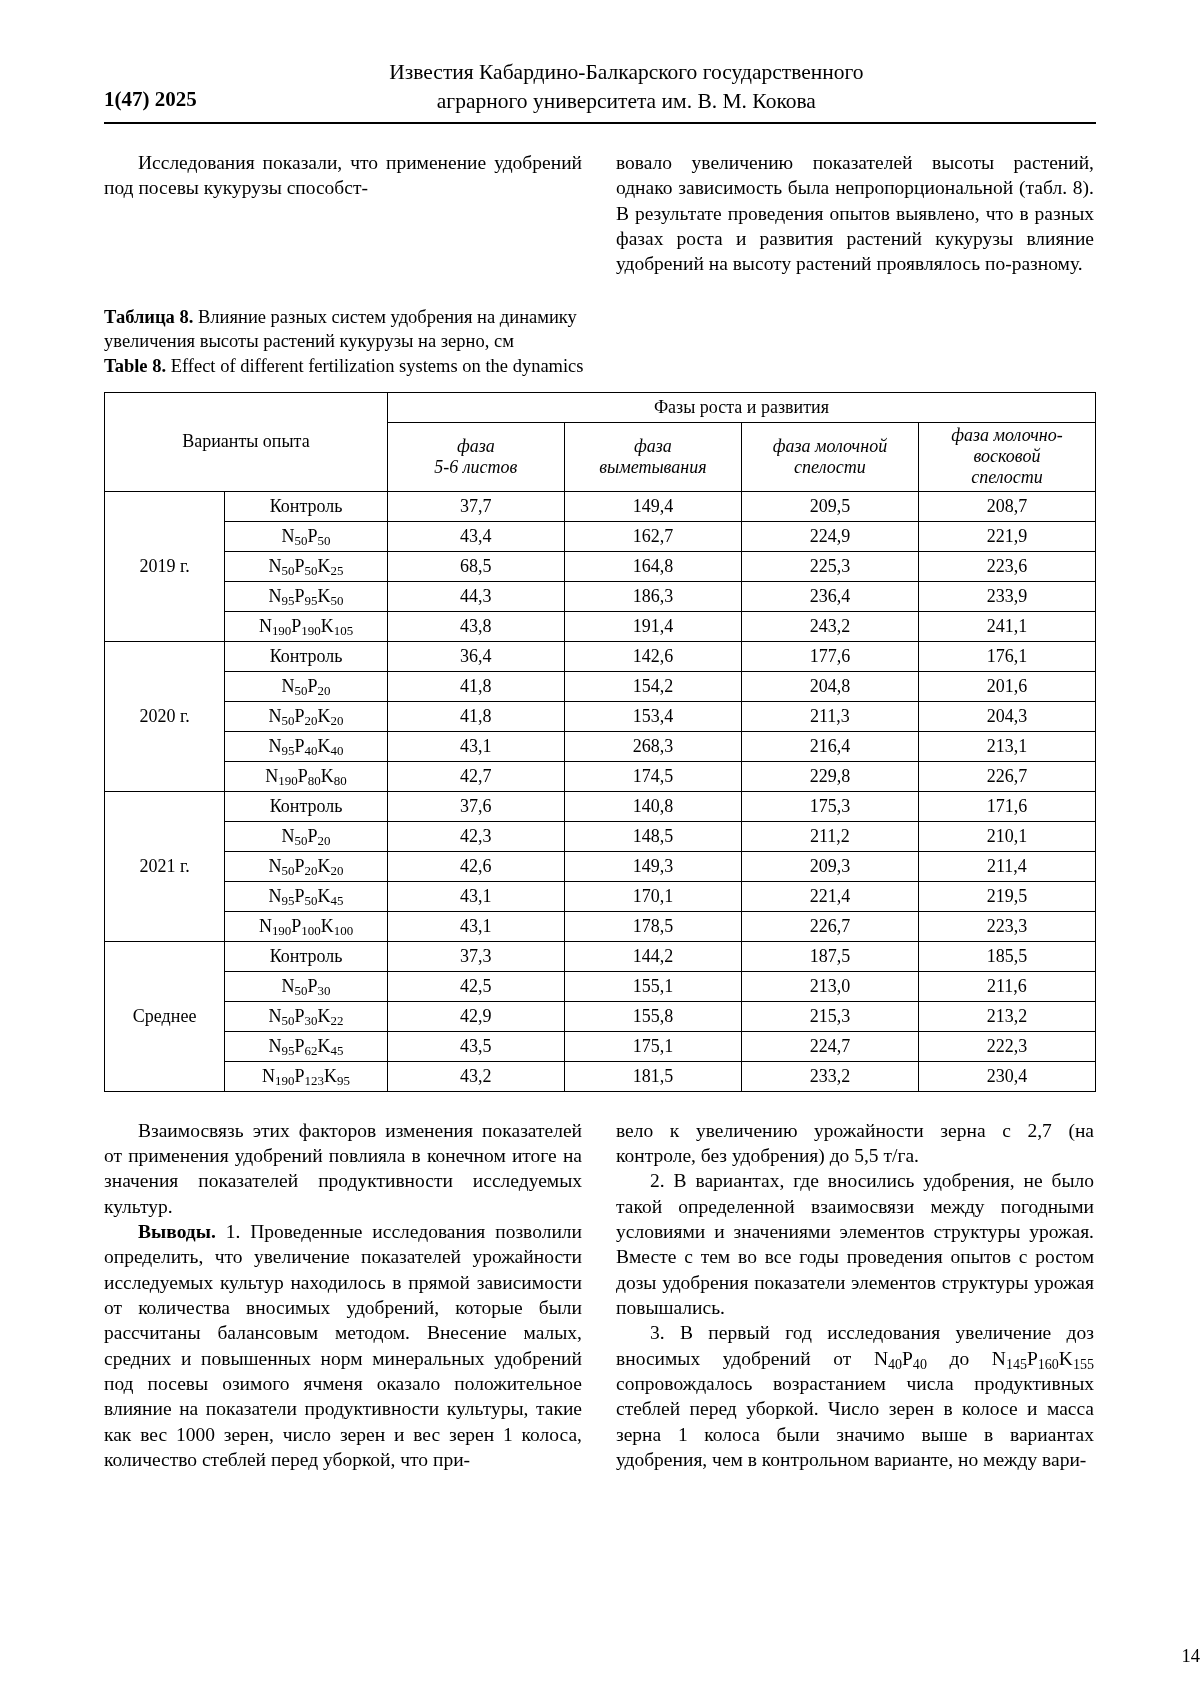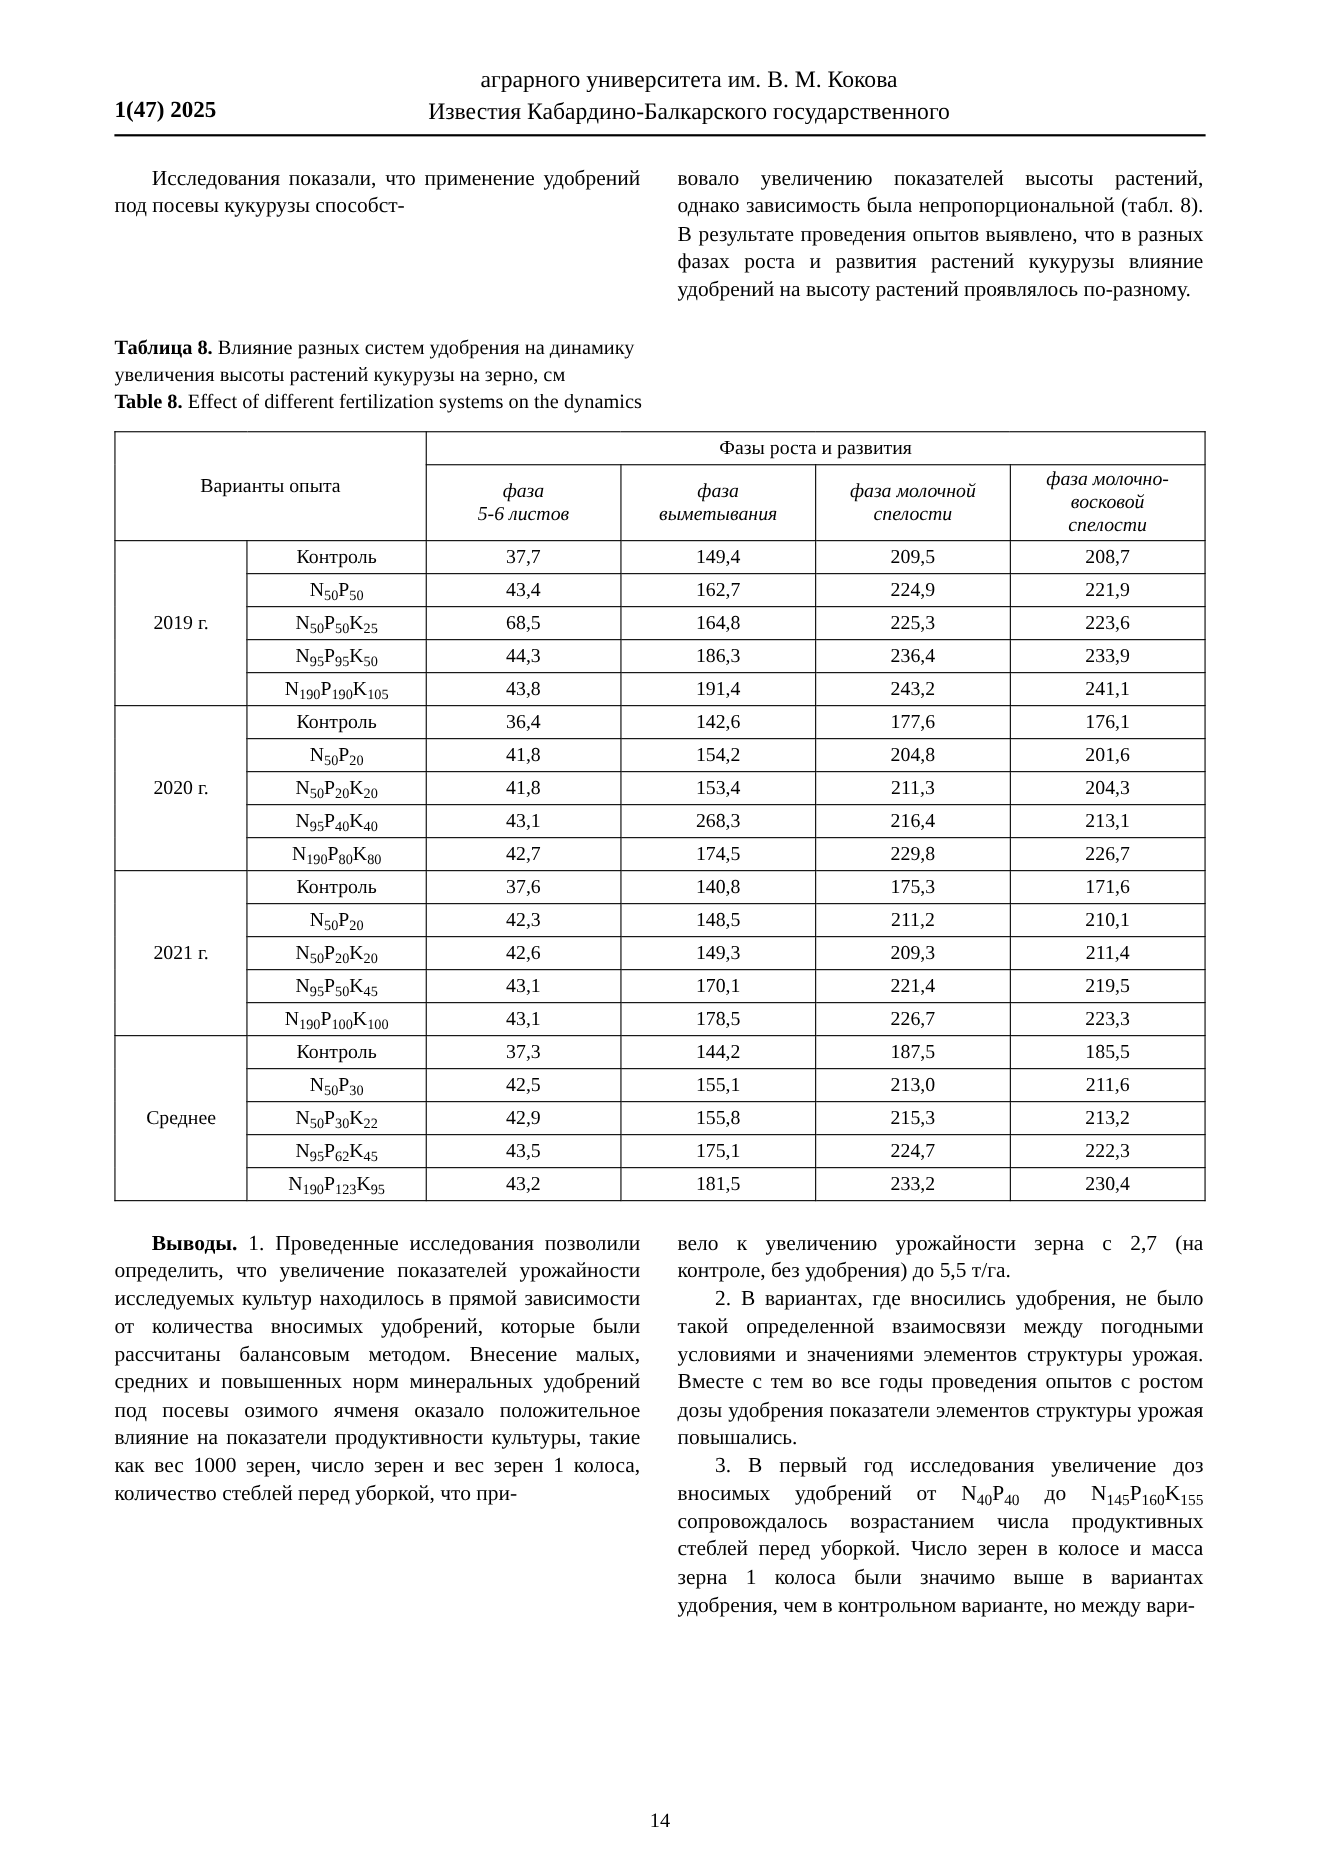--- a/index.html
+++ b/index.html
@@ -99,34 +99,34 @@
   sub { font-size: 0.72em; vertical-align: baseline; position: relative; top: 0.30em; }
 
   
   .cols-bottom { margin-top: 26px; }
 
   .pageno {
     position: absolute;
     bottom: 30px;
     left: 0;
     width: 1200px;
-    text-align: center;
+    text-align: right;
     font-size: 18.5px;
   }
 </style>
 </head>
 <body>
 
 <div class="page">
 
   <div class="header">
     <div class="header-issue">1(47) 2025</div>
     <div class="header-title">
+      <div>Известия Кабардино-Балкарского государственного</div>
       <div>аграрного университета им. В. М. Кокова</div>
-      <div>Известия Кабардино-Балкарского государственного</div>
     </div>
   </div>
 
   <div class="cols">
     <div class="col">
       <p class="indent">Исследования показали, что применение удобрений под посевы кукурузы способст-</p>
     </div>
     <div class="col">
       <p>вовало увеличению показателей высоты растений, однако зависимость была непропорциональной (табл. 8). В результате проведения опытов выявлено, что в разных фазах роста и развития растений кукурузы влияние удобрений на высоту растений проявлялось по-разному.</p>
     </div>
@@ -319,20 +319,21 @@
           <td>43,2</td>
           <td>181,5</td>
           <td>233,2</td>
           <td>230,4</td>
         </tr>
       </tbody>
   </table>
 
   <div class="cols cols-bottom">
     <div class="col">
+      <p class="indent">Взаимосвязь этих факторов изменения показателей от применения удобрений повлияла в конечном итоге на значения показателей продуктивности исследуемых культур.</p>
       <p class="indent"><b>Выводы.</b><span> 1. Проведенные исследования позволили определить, что увеличение показателей урожайности исследуемых культур находилось в прямой зависимости от количества вносимых удобрений, которые были рассчитаны балансовым методом. Внесение малых, средних и повышенных норм минеральных удобрений под посевы озимого ячменя оказало положительное влияние на показатели продуктивности культуры, такие как вес 1000 зерен, число зерен и вес зерен 1 колоса, количество стеблей перед уборкой, что при-</span></p>
     </div>
     <div class="col">
       <p>вело к увеличению урожайности зерна с 2,7 (на контроле, без удобрения) до 5,5 т/га.</p>
       <p class="indent">2. В вариантах, где вносились удобрения, не было такой определенной взаимосвязи между погодными условиями и значениями элементов структуры урожая. Вместе с тем во все годы проведения опытов с ростом дозы удобрения показатели элементов структуры урожая повышались.</p>
       <p class="indent">
         <span>3. В первый год исследования увеличение доз вносимых удобрений от N</span><sub>40</sub><span>P</span><sub>40</sub><span> до N</span><sub>145</sub><span>P</span><sub>160</sub><span>K</span><sub>155</sub><span> сопровождалось возрастанием числа продуктивных стеблей перед уборкой. Число зерен в колосе и масса зерна 1 колоса были значимо выше в вариантах удобрения, чем в контрольном варианте, но между вари-</span>
       </p>
     </div>
   </div>

